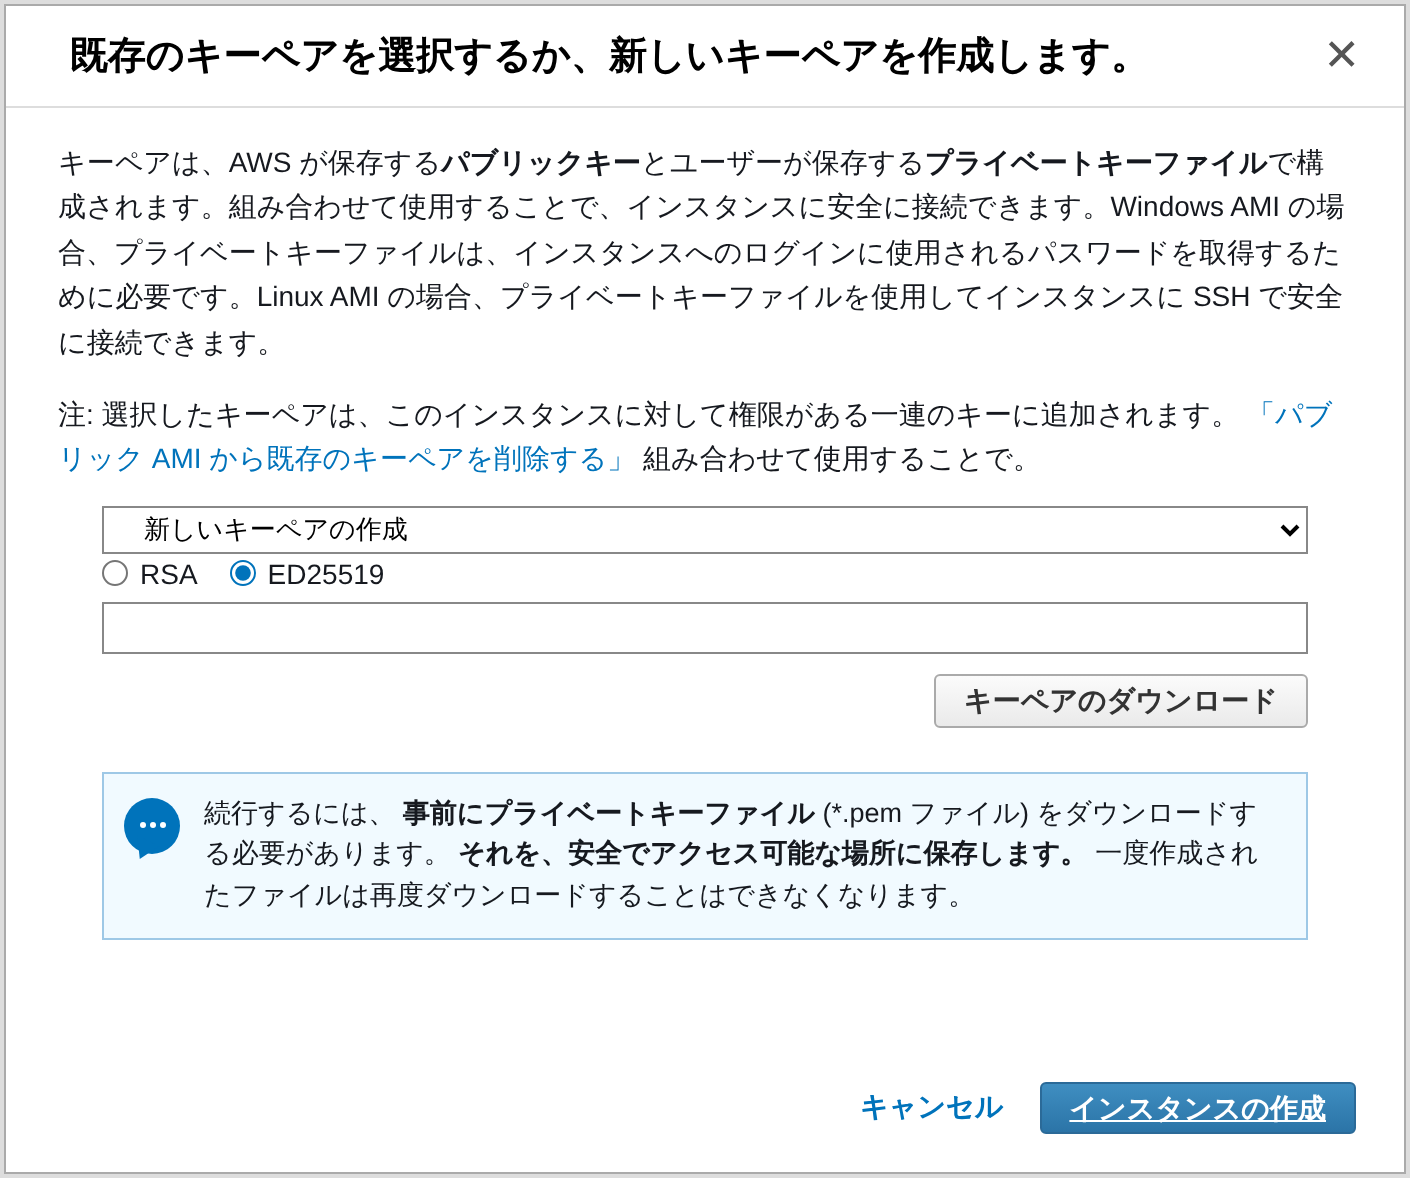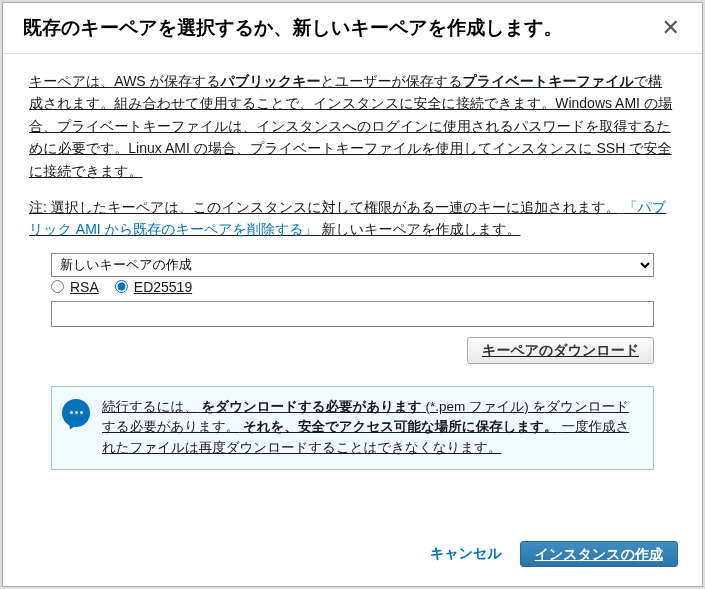--- a/index.html
+++ b/index.html
@@ -19,62 +19,61 @@
     width: 701px;
     height: 585px;
     background: #fff;
     border: 1px solid #aaa;
     display: flex;
     flex-direction: column;
   }
   .modal-header {
     display: flex;
     align-items: center;
-    padding: 10px 16px 10px 20px;
+    padding: 10px 16px 10px 32px;
     border-bottom: 1px solid #ddd;
   }
   .modal-title {
     font-size: 19px;
     font-weight: 700;
     flex: 1;
     color: #000;
   }
   .close-x {
     font-size: 22px;
     color: #555;
     cursor: pointer;
     line-height: 1;
     padding: 4px 6px;
   }
   .modal-body {
     padding: 12px 26px 0 26px;
     flex: 1;
     overflow: auto;
-    text-decoration: underline;
   }
   .desc {
     line-height: 1.6;
     margin: 4px 0 14px 0;
   }
   .desc b { font-weight: 700; }
   .desc a, .link { color: #0073bb; text-decoration: none; }
   .note {
     line-height: 1.6;
     margin-bottom: 12px;
   }
   .form-area {
     padding: 0 22px 0 22px;
   }
   .select {
     width: 100%;
     height: 24px;
     border: 1px solid #888;
     background: #fff;
     font-size: 13px;
-    padding: 0 4px;
+    padding: 0 16px;
   }
   .field-label {
     font-weight: 700;
     margin-top: 6px;
     margin-bottom: 2px;
     font-size: 14px;
   }
   .radio-row {
     display: flex;
     align-items: center;
@@ -185,21 +184,21 @@
 
   <div class="modal-body">
 
     <div class="desc">
       <span>キーペアは、AWS が保存する</span><b>パブリックキー</b><span>とユーザーが保存する</span><b>プライベートキーファイル</b><span>で構成されます。組み合わせて使用することで、インスタンスに安全に接続できます。Windows AMI の場合、プライベートキーファイルは、インスタンスへのログインに使用されるパスワードを取得するために必要です。Linux AMI の場合、プライベートキーファイルを使用してインスタンスに SSH で安全に接続できます。</span>
     </div>
 
     <div class="note">
       <span>注: 選択したキーペアは、このインスタンスに対して権限がある一連のキーに追加されます。</span>
       <a href="#" class="link">「パブリック AMI から既存のキーペアを削除する」</a>
-      <span>新しいキーペアを作成します。</span>
+      <span>組み合わせて使用することで。</span>
     </div>
 
     <div class="form-area">
       <select class="select">
         <option>新しいキーペアの作成</option>
       </select>
 
       <div class="radio-row">
         <input type="radio" name="kpt" id="rsa" style="">
         <label for="rsa">RSA</label>
@@ -212,21 +211,21 @@
       <div class="dl-row">
         <button class="btn-secondary">キーペアのダウンロード</button>
       </div>
 
       <div class="info-box">
         <div class="speech-bubble">
             <span class="dots"></span>
           </div>
         <div>
           <span>続行するには、</span>
-          <b>をダウンロードする必要があります</b><span> (*.pem ファイル) をダウンロードする必要があります。</span>
+          <b>事前にプライベートキーファイル</b><span> (*.pem ファイル) をダウンロードする必要があります。</span>
           <b>それを、安全でアクセス可能な場所に保存します。</b>
           <span>一度作成されたファイルは再度ダウンロードすることはできなくなります。</span>
         </div>
       </div>
     </div>
   </div>
 
   <div class="modal-footer">
     <span class="link-cancel">キャンセル</span>
     <button class="btn-primary">インスタンスの作成</button>

